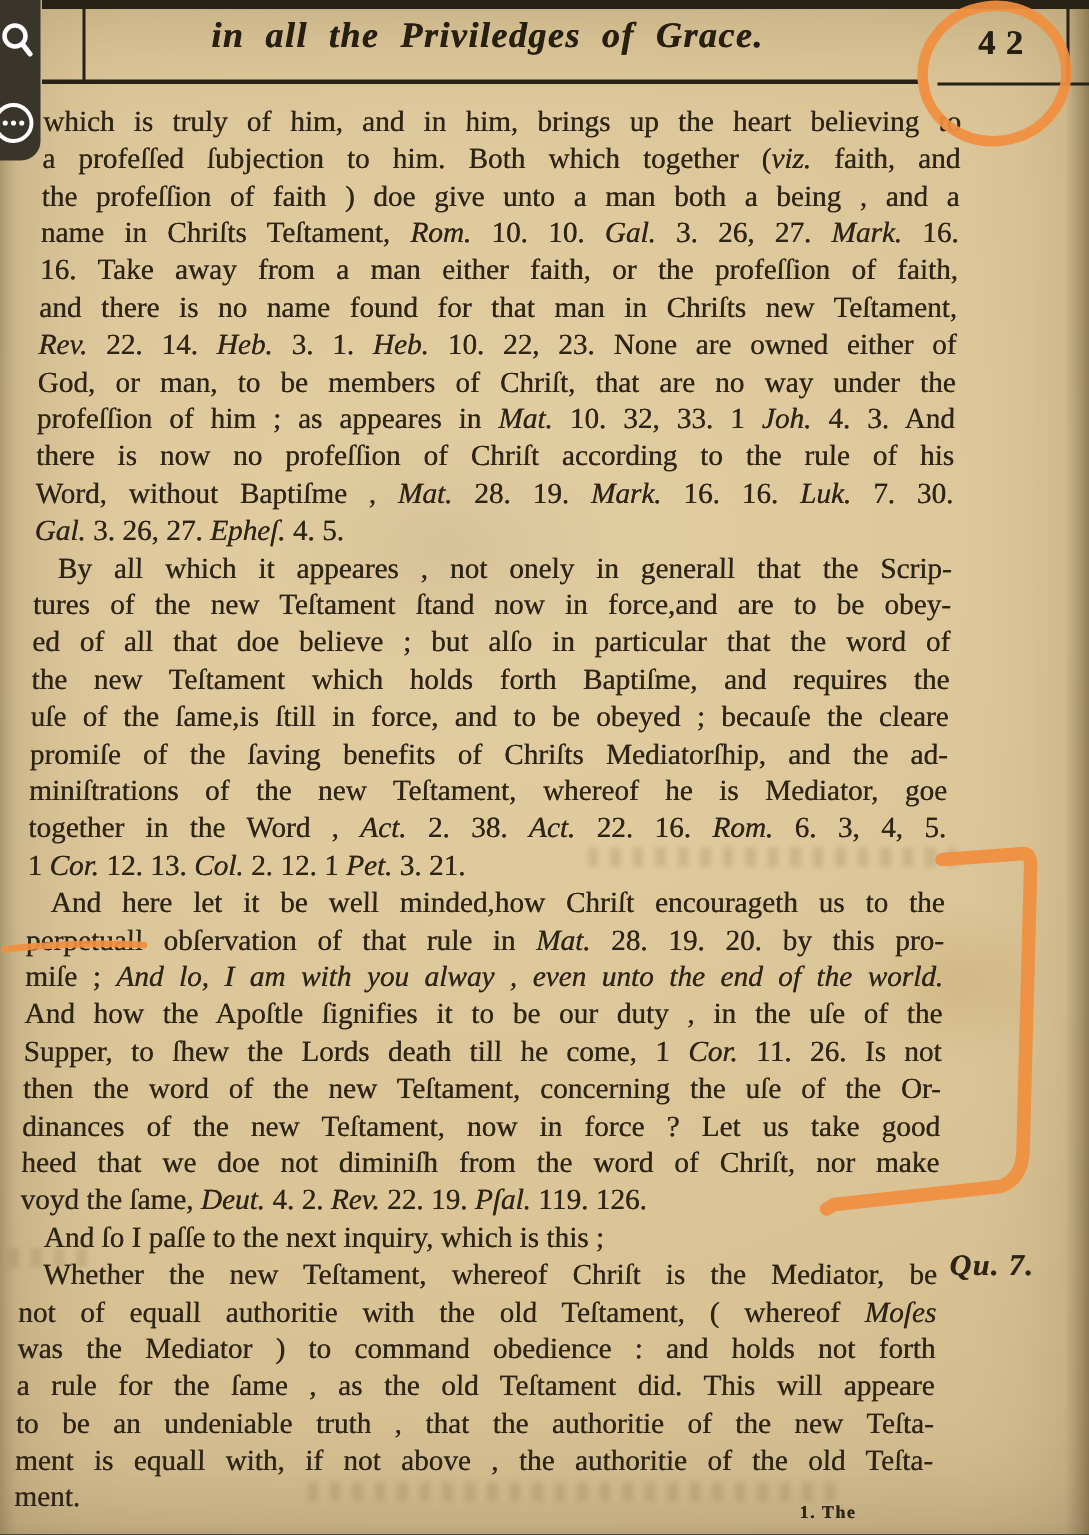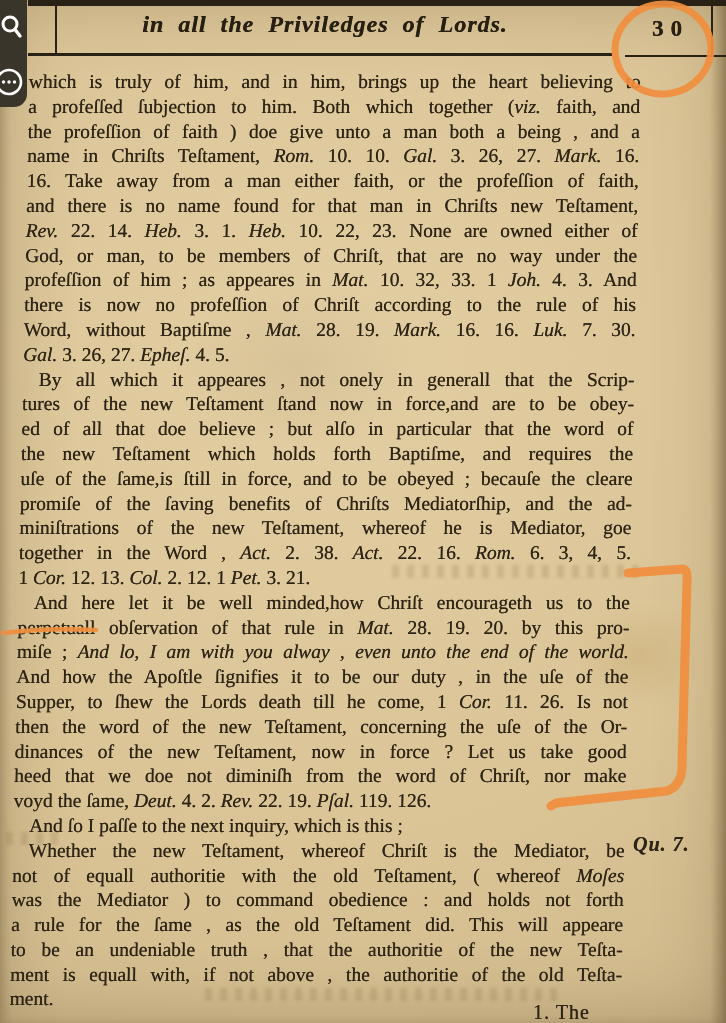--- a/index.html
+++ b/index.html
@@ -42,21 +42,21 @@
   }
   .line{height:24.8px;line-height:24.8px;font-size:19.5px;white-space:nowrap;
     text-align:justify;text-align-last:justify;
     text-shadow:.25px .25px 0 rgba(45,36,22,.85);}
   .line.nojust{text-align-last:left;}
   .line.ind{padding-left:16px;}
   .line .it{font-style:italic;}
   
   .margin-note{position:absolute;left:633px;top:833px;font-style:italic;font-weight:700;
     font-size:20px;letter-spacing:1px;text-shadow:.3px .3px 0 rgba(45,36,22,.8);}
-  .catchword{position:absolute;left:533px;top:1001px;font-size:20px;font-weight:400;
+  .catchword{position:absolute;left:533px;top:1001px;font-size:12px;font-weight:700;
     letter-spacing:1px;text-shadow:.3px .3px 0 rgba(45,36,22,.8);}
   
   .ghost{position:absolute;height:13px;opacity:.5;filter:blur(1.6px);
     background:repeating-linear-gradient(90deg, rgba(128,102,58,.38) 0 7px, rgba(128,102,58,0) 7px 15px);}
   .ghost-1{left:392px;top:565px;width:246px;}
   .ghost-2{left:205px;top:988px;width:355px;}
   .ghost-3{left:6px;top:832px;width:52px;}
   .stain-1{position:absolute;left:575px;top:600px;width:130px;height:110px;border-radius:50%;
     background:radial-gradient(closest-side, rgba(172,130,62,.20), rgba(172,130,62,0));}
   .stain-2{position:absolute;left:180px;top:280px;width:240px;height:170px;border-radius:50%;
@@ -83,22 +83,22 @@
   <div class="ghost ghost-1"></div>
   <div class="ghost ghost-2"></div>
   <div class="ghost ghost-3"></div>
 
   <div class="rule rule-top"></div>
   <div class="rule rule-mid-a"></div>
   <div class="rule rule-mid-b"></div>
   <div class="rule rule-vert-l"></div>
   <div class="rule rule-vert-r"></div>
 
-  <div class="running-title">in all the Priviledges of Lords.</div>
-  <div class="page-number">30</div>
+  <div class="running-title">in all the Priviledges of Grace.</div>
+  <div class="page-number">42</div>
 
   <div class="body-block">
       <div class="line"><span class="ro">which is truly of him, and in him, brings up the heart believing to</span></div>
       <div class="line"><span class="ro">a profeſſed ſubjection to him. Both which together (</span><span class="it">viz.</span><span class="ro"> faith, and</span></div>
       <div class="line"><span class="ro">the profeſſion of faith ) doe give unto a man both a being , and a</span></div>
       <div class="line"><span class="ro">name in Chriſts Teſtament, </span><span class="it">Rom.</span><span class="ro"> 10. 10. </span><span class="it">Gal.</span><span class="ro"> 3. 26, 27. </span><span class="it">Mark.</span><span class="ro"> 16.</span></div>
       <div class="line"><span class="ro">16. Take away from a man either faith, or the profeſſion of faith,</span></div>
       <div class="line"><span class="ro">and there is no name found for that man in Chriſts new Teſtament,</span></div>
       <div class="line"><span class="it">Rev.</span><span class="ro"> 22. 14. </span><span class="it">Heb.</span><span class="ro"> 3. 1. </span><span class="it">Heb.</span><span class="ro"> 10. 22, 23. None are owned either of</span></div>
       <div class="line"><span class="ro">God, or man, to be members of Chriſt, that are no way under the</span></div>

